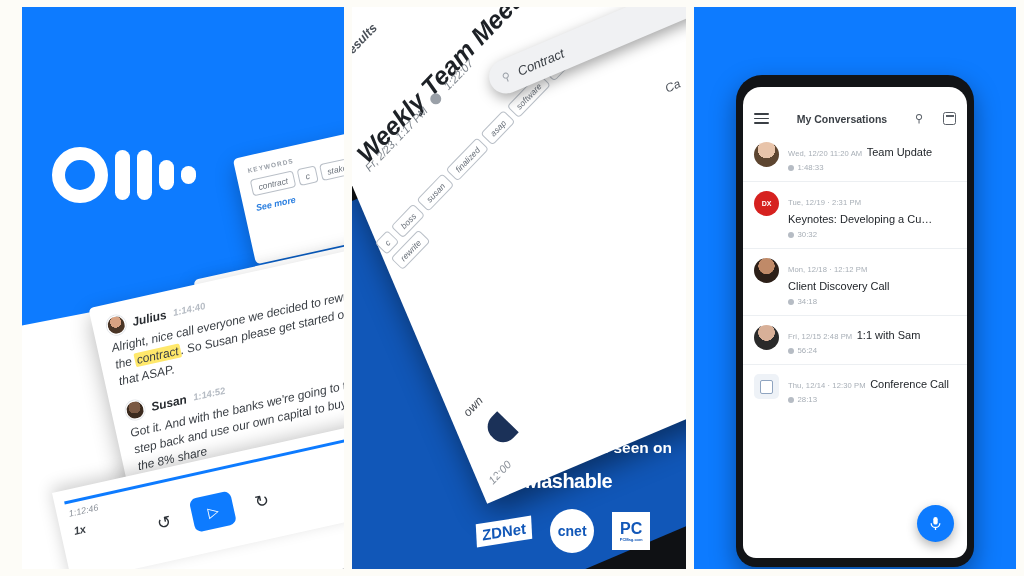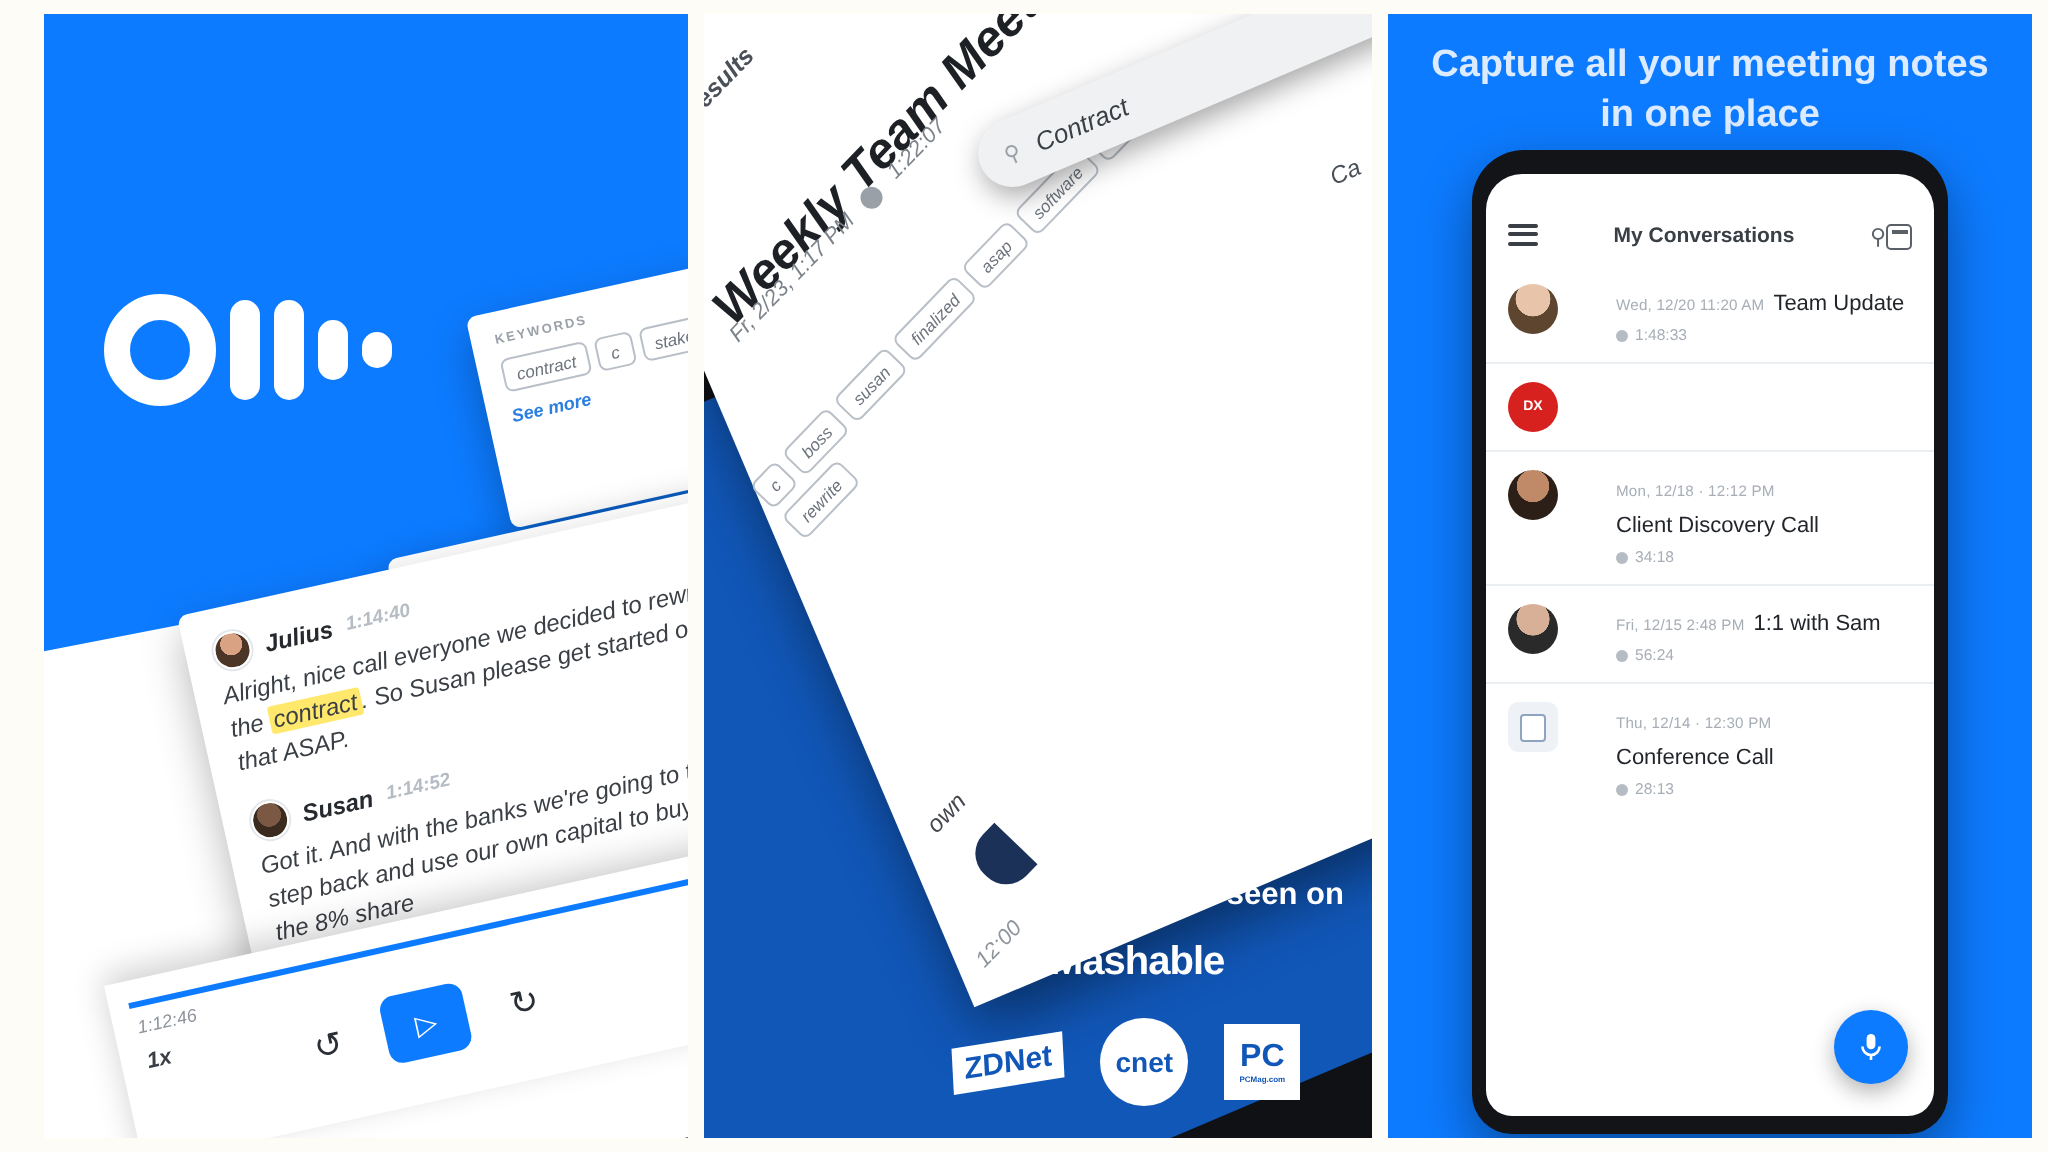--- a/index.html
+++ b/index.html
@@ -171,40 +171,40 @@
   .p3-head { position: absolute; left: 12px; top: 14px; width: 298px; text-align: center;
     color: #dcebff; font-size: 19px; font-weight: 700; line-height: 1.3; }
   .phone {
     position: absolute; left: 42px; top: 68px; width: 238px; height: 492px;
     background: #121417; border-radius: 26px 26px 20px 20px; padding: 12px 7px 9px;
     box-shadow: 0 10px 26px rgba(0,0,0,.38);
   }
   .screen { width: 100%; height: 100%; background: #fff; border-radius: 18px 18px 13px 13px; overflow: hidden;
     position: relative; }
   .ph-top { height: 22px; display: flex; align-items: center; justify-content: center; }
-  .ph-bar { display: flex; padding: 3px 11px 8px; gap: 0; }
+  .ph-bar { display: flex; align-items: center; padding: 3px 11px 8px; gap: 20px; }
   .ham { width: 15px; display: flex; flex-direction: column; gap: 2.6px; }
   .ham i { display: block; height: 1.9px; background: #3a3f45; border-radius: 1px; }
   .ph-title { flex: 1; text-align: center; font-size: 10.5px; color: #3a3f45; font-weight: 600; }
   .ph-ic { font-size: 11px; color: #5a6068; }
   .ph-cal { width: 13px; height: 13px; border: 1.4px solid #5a6068; border-radius: 2.5px; position: relative; }
   .ph-cal::after { content:""; position:absolute; left:1.5px; right:1.5px; top:2.4px; height:1.2px; background:#5a6068; }
   .convos { padding: 0 0 8px; }
   .convo { display: flex; gap: 9px; padding: 9px 11px; border-top: 1px solid #eceff2; align-items: flex-start; }
   .convo:first-child { border-top: none; }
   .c-av { width: 25px; height: 25px; border-radius: 50%; flex: none; }
   .c-av.a1 { background: radial-gradient(circle at 50% 30%, #e8c4aa 0 40%, #5d4530 41% 100%); }
   .c-av.a2 { background: #eef2f7; display: flex; align-items: center; justify-content: center; border-radius: 5px; }
   .c-av.a3 { background: #d6211f; display: flex; align-items: center; justify-content: center;
              color: #fff; font-size: 7px; font-weight: 800; }
   .c-av.a4 { background: radial-gradient(circle at 50% 32%, #c08a68 0 38%, #2c1f18 39% 100%); }
   .c-av.a5 { background: radial-gradient(circle at 50% 30%, #d8b098 0 38%, #2a2a2a 39% 100%); }
   .c-av.a6 { background: #eef2f7; display: flex; align-items: center; justify-content: center; border-radius: 5px; }
   .docglyph { width: 13px; height: 14px; border: 1.3px solid #8fa4c0; border-radius: 2px; background: #fff; }
-  .c-body { flex: 1; min-width: 0; margin-left: 20px; }
+  .c-body { flex: 1; min-width: 0; }
   .c-date { font-size: 7.6px; color: #a7aeb6; letter-spacing: .1px; }
   .c-title { font-size: 11px; color: #22262b; margin-top: 2px; white-space: nowrap; overflow: hidden;
              text-overflow: ellipsis; font-weight: 500; }
   .c-dur { font-size: 7.8px; color: #a7aeb6; margin-top: 3px; display: flex; align-items: center; gap: 3.5px; }
   .c-dot { width: 6px; height: 6px; border-radius: 50%; background: #b6bcc4; display: inline-block; }
   .fab { position: absolute; right: 13px; bottom: 16px; width: 37px; height: 37px; border-radius: 50%;
     background: #0d7bff; display: flex; align-items: center; justify-content: center; color: #fff;
     font-size: 15px; box-shadow: 0 4px 11px rgba(0,0,0,.3); }
 </style>
 </head>
@@ -323,21 +323,20 @@
         <span class="cnet">cnet</span>
         <span class="pcm">
           <span class="t">PC</span>
           <span class="s">PCMag.com</span>
         </span>
       </div>
     </div>
   </div>
 
   <div class="panel3">
-    <div class="p3-head">Capture all your meeting notes in one place</div>
 
     <div class="phone">
       <div class="screen">
         <div class="ph-top"></div>
         <div class="ph-bar">
           <span class="ham">
               <i></i>
               <i></i>
               <i></i>
             </span>
@@ -353,20 +352,28 @@
               <span class="c-date">Wed, 12/20  11:20 AM</span>
               <span class="c-title">Team Update</span>
               <span class="c-dur">
                   <i class="c-dot"></i>
                   <b style="font-weight:400">1:48:33</b>
                 </span>
             </span>
           </div>
           <div class="convo">
             <span class="c-av a3">DX</span>
+            <span class="c-body">
+              <span class="c-date">Tue, 12/19 · 2:31 PM</span>
+              <span class="c-title">Keynotes: Developing a Cu…</span>
+              <span class="c-dur">
+                  <i class="c-dot"></i>
+                  <b style="font-weight:400">30:32</b>
+                </span>
+            </span>
           </div>
           <div class="convo">
             <span class="c-av a4"></span>
             <span class="c-body">
               <span class="c-date">Mon, 12/18 · 12:12 PM</span>
               <span class="c-title">Client Discovery Call</span>
               <span class="c-dur">
                   <i class="c-dot"></i>
                   <b style="font-weight:400">34:18</b>
                 </span>

